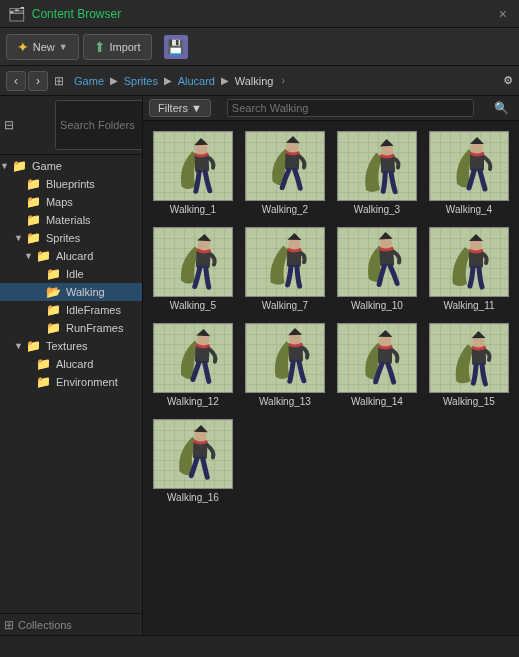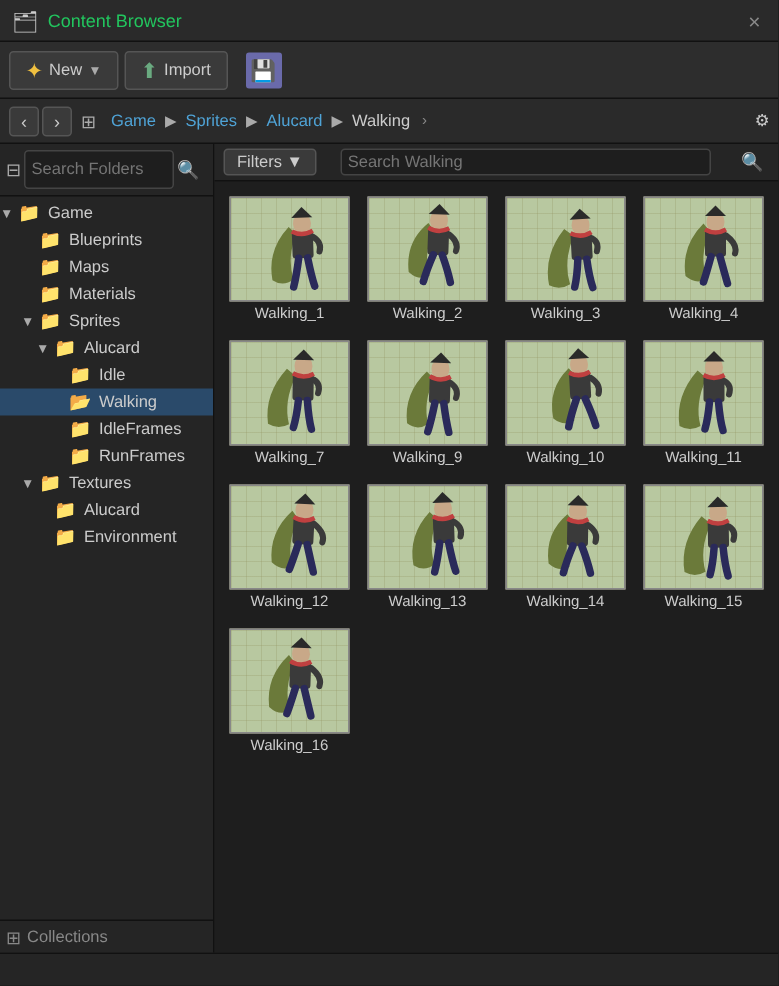--- a/index.html
+++ b/index.html
@@ -128,23 +128,24 @@
       align-items: center;
       gap: 2px;
       border-bottom: 1px solid #111;
     }
     #search-folders input {
       background: #1e1e1e;
       border: 1px solid #444;
       border-radius: 3px;
       color: #ccc;
       font-size: 11px;
-      padding: 6px 4px;
+      padding: 18px 4px;
       width: 100px;
       outline: none;
+      margin-left: 39px;
     }
     #search-folders .search-icon {
       color: #888;
       font-size: 12px;
     }
     #folder-tree {
       flex: 1;
       overflow-y: auto;
       padding: 2px 0;
     }
@@ -488,176 +489,176 @@
                 <path d="M22,18 Q29,22 36,18" stroke="#c04040" stroke-width="3" fill="none"></path>
               </g>
             </svg>
           </div>
           <div class="asset-label">Walking_4</div>
         </div>
         <div class="asset-item">
           <div class="asset-thumb">
             <div class="sprite-bg"></div>
             <svg width="60" height="65" viewBox="0 0 60 65" style="position: absolute; z-index: 1;">
+              <g transform="translate(11, 2) rotate(3, 30, 32)">
+                <path d="M20,15 Q5,30 8,50 Q15,55 22,50 Q18,35 25,20 Z" fill="#6b7a3a"></path>
+                <rect x="22" y="18" width="14" height="18" rx="2" fill="#3a3a3a"></rect>
+                <ellipse cx="29" cy="13" rx="6" ry="7" fill="#c8a888"></ellipse>
+                <path d="M22,9 L29,2 L36,9 Z" fill="#2a2a2a"></path>
+                <path d="M36,22 Q42,26 40,32" stroke="#3a3a3a" stroke-width="4" fill="none" stroke-linecap="round"></path>
+                <path d="M26,36 Q24,48 22,55" stroke="#2a2a5a" stroke-width="5" fill="none" stroke-linecap="round"></path>
+                <path d="M32,36 Q34,48 36,55" stroke="#2a2a5a" stroke-width="5" fill="none" stroke-linecap="round"></path>
+                <path d="M22,18 Q29,22 36,18" stroke="#c04040" stroke-width="3" fill="none"></path>
+              </g>
+            </svg>
+          </div>
+          <div class="asset-label">Walking_5</div>
+        </div>
+        <div class="asset-item">
+          <div class="asset-thumb">
+            <div class="sprite-bg"></div>
+            <svg width="60" height="65" viewBox="0 0 60 65" style="position: absolute; z-index: 1;">
               <g transform="translate(10, 1) rotate(1, 30, 32)">
                 <path d="M18,15 Q3,32 6,52 Q13,56 20,52 Q16,37 24,20 Z" fill="#6b7a3a"></path>
                 <rect x="22" y="18" width="14" height="18" rx="2" fill="#3a3a3a"></rect>
                 <ellipse cx="29" cy="13" rx="6" ry="7" fill="#c8a888"></ellipse>
                 <path d="M22,9 L29,2 L36,9 Z" fill="#2a2a2a"></path>
                 <path d="M36,22 Q41,25 39,31" stroke="#3a3a3a" stroke-width="4" fill="none" stroke-linecap="round"></path>
                 <path d="M26,36 Q25,47 23,54" stroke="#2a2a5a" stroke-width="5" fill="none" stroke-linecap="round"></path>
                 <path d="M32,36 Q33,48 35,55" stroke="#2a2a5a" stroke-width="5" fill="none" stroke-linecap="round"></path>
                 <path d="M22,18 Q29,22 36,18" stroke="#c04040" stroke-width="3" fill="none"></path>
               </g>
             </svg>
           </div>
           <div class="asset-label">Walking_7</div>
         </div>
         <div class="asset-item">
           <div class="asset-thumb">
             <div class="sprite-bg"></div>
             <svg width="60" height="65" viewBox="0 0 60 65" style="position: absolute; z-index: 1;">
-              <g transform="translate(9, 3) rotate(2, 30, 32)">
+              <g transform="translate(11, 0) rotate(-3, 30, 32)">
+                <path d="M22,15 Q7,28 10,48 Q17,54 24,50 Q19,35 26,20 Z" fill="#6b7a3a"></path>
+                <rect x="22" y="18" width="14" height="18" rx="2" fill="#3a3a3a"></rect>
+                <ellipse cx="29" cy="13" rx="6" ry="7" fill="#c8a888"></ellipse>
+                <path d="M22,9 L29,2 L36,9 Z" fill="#2a2a2a"></path>
+                <path d="M36,22 Q43,27 41,33" stroke="#3a3a3a" stroke-width="4" fill="none" stroke-linecap="round"></path>
+                <path d="M26,36 Q22,46 20,54" stroke="#2a2a5a" stroke-width="5" fill="none" stroke-linecap="round"></path>
+                <path d="M32,36 Q36,46 38,54" stroke="#2a2a5a" stroke-width="5" fill="none" stroke-linecap="round"></path>
+                <path d="M22,18 Q29,22 36,18" stroke="#c04040" stroke-width="3" fill="none"></path>
+              </g>
+            </svg>
+          </div>
+          <div class="asset-label">Walking_10</div>
+        </div>
+        <div class="asset-item">
+          <div class="asset-thumb">
+            <div class="sprite-bg"></div>
+            <svg width="60" height="65" viewBox="0 0 60 65" style="position: absolute; z-index: 1;">
+              <g transform="translate(8, 2) rotate(0, 30, 32)">
+                <path d="M18,15 Q3,32 6,52 Q13,56 20,52 Q16,37 24,20 Z" fill="#6b7a3a"></path>
+                <rect x="22" y="18" width="14" height="18" rx="2" fill="#3a3a3a"></rect>
+                <ellipse cx="29" cy="13" rx="6" ry="7" fill="#c8a888"></ellipse>
+                <path d="M22,9 L29,2 L36,9 Z" fill="#2a2a2a"></path>
+                <path d="M36,22 Q41,25 39,31" stroke="#3a3a3a" stroke-width="4" fill="none" stroke-linecap="round"></path>
+                <path d="M26,36 Q25,47 23,54" stroke="#2a2a5a" stroke-width="5" fill="none" stroke-linecap="round"></path>
+                <path d="M32,36 Q33,48 35,55" stroke="#2a2a5a" stroke-width="5" fill="none" stroke-linecap="round"></path>
+                <path d="M22,18 Q29,22 36,18" stroke="#c04040" stroke-width="3" fill="none"></path>
+              </g>
+            </svg>
+          </div>
+          <div class="asset-label">Walking_11</div>
+        </div>
+        <div class="asset-item">
+          <div class="asset-thumb">
+            <div class="sprite-bg"></div>
+            <svg width="60" height="65" viewBox="0 0 60 65" style="position: absolute; z-index: 1;">
+              <g transform="translate(10, 1) rotate(3, 30, 32)">
+                <path d="M21,14 Q6,29 9,49 Q16,55 23,51 Q18,36 25,19 Z" fill="#6b7a3a"></path>
+                <rect x="22" y="18" width="14" height="18" rx="2" fill="#3a3a3a"></rect>
+                <ellipse cx="29" cy="13" rx="6" ry="7" fill="#c8a888"></ellipse>
+                <path d="M22,9 L29,2 L36,9 Z" fill="#2a2a2a"></path>
+                <path d="M36,22 Q44,28 42,34" stroke="#3a3a3a" stroke-width="4" fill="none" stroke-linecap="round"></path>
+                <path d="M26,36 Q23,47 21,53" stroke="#2a2a5a" stroke-width="5" fill="none" stroke-linecap="round"></path>
+                <path d="M32,36 Q35,47 37,54" stroke="#2a2a5a" stroke-width="5" fill="none" stroke-linecap="round"></path>
+                <path d="M22,18 Q29,22 36,18" stroke="#c04040" stroke-width="3" fill="none"></path>
+              </g>
+            </svg>
+          </div>
+          <div class="asset-label">Walking_12</div>
+        </div>
+        <div class="asset-item">
+          <div class="asset-thumb">
+            <div class="sprite-bg"></div>
+            <svg width="60" height="65" viewBox="0 0 60 65" style="position: absolute; z-index: 1;">
+              <g transform="translate(12, 0) rotate(-2, 30, 32)">
                 <path d="M20,15 Q5,30 8,50 Q15,55 22,50 Q18,35 25,20 Z" fill="#6b7a3a"></path>
                 <rect x="22" y="18" width="14" height="18" rx="2" fill="#3a3a3a"></rect>
                 <ellipse cx="29" cy="13" rx="6" ry="7" fill="#c8a888"></ellipse>
                 <path d="M22,9 L29,2 L36,9 Z" fill="#2a2a2a"></path>
                 <path d="M36,22 Q42,26 40,32" stroke="#3a3a3a" stroke-width="4" fill="none" stroke-linecap="round"></path>
                 <path d="M26,36 Q24,48 22,55" stroke="#2a2a5a" stroke-width="5" fill="none" stroke-linecap="round"></path>
                 <path d="M32,36 Q34,48 36,55" stroke="#2a2a5a" stroke-width="5" fill="none" stroke-linecap="round"></path>
                 <path d="M22,18 Q29,22 36,18" stroke="#c04040" stroke-width="3" fill="none"></path>
               </g>
             </svg>
           </div>
-          <div class="asset-label">Walking_9</div>
-        </div>
-        <div class="asset-item">
-          <div class="asset-thumb">
-            <div class="sprite-bg"></div>
-            <svg width="60" height="65" viewBox="0 0 60 65" style="position: absolute; z-index: 1;">
-              <g transform="translate(11, 0) rotate(-3, 30, 32)">
+          <div class="asset-label">Walking_13</div>
+        </div>
+        <div class="asset-item">
+          <div class="asset-thumb">
+            <div class="sprite-bg"></div>
+            <svg width="60" height="65" viewBox="0 0 60 65" style="position: absolute; z-index: 1;">
+              <g transform="translate(9, 2) rotate(1, 30, 32)">
                 <path d="M22,15 Q7,28 10,48 Q17,54 24,50 Q19,35 26,20 Z" fill="#6b7a3a"></path>
                 <rect x="22" y="18" width="14" height="18" rx="2" fill="#3a3a3a"></rect>
                 <ellipse cx="29" cy="13" rx="6" ry="7" fill="#c8a888"></ellipse>
                 <path d="M22,9 L29,2 L36,9 Z" fill="#2a2a2a"></path>
                 <path d="M36,22 Q43,27 41,33" stroke="#3a3a3a" stroke-width="4" fill="none" stroke-linecap="round"></path>
                 <path d="M26,36 Q22,46 20,54" stroke="#2a2a5a" stroke-width="5" fill="none" stroke-linecap="round"></path>
                 <path d="M32,36 Q36,46 38,54" stroke="#2a2a5a" stroke-width="5" fill="none" stroke-linecap="round"></path>
                 <path d="M22,18 Q29,22 36,18" stroke="#c04040" stroke-width="3" fill="none"></path>
               </g>
             </svg>
           </div>
-          <div class="asset-label">Walking_10</div>
-        </div>
-        <div class="asset-item">
-          <div class="asset-thumb">
-            <div class="sprite-bg"></div>
-            <svg width="60" height="65" viewBox="0 0 60 65" style="position: absolute; z-index: 1;">
-              <g transform="translate(8, 2) rotate(0, 30, 32)">
+          <div class="asset-label">Walking_14</div>
+        </div>
+        <div class="asset-item">
+          <div class="asset-thumb">
+            <div class="sprite-bg"></div>
+            <svg width="60" height="65" viewBox="0 0 60 65" style="position: absolute; z-index: 1;">
+              <g transform="translate(11, 3) rotate(-1, 30, 32)">
                 <path d="M18,15 Q3,32 6,52 Q13,56 20,52 Q16,37 24,20 Z" fill="#6b7a3a"></path>
                 <rect x="22" y="18" width="14" height="18" rx="2" fill="#3a3a3a"></rect>
                 <ellipse cx="29" cy="13" rx="6" ry="7" fill="#c8a888"></ellipse>
                 <path d="M22,9 L29,2 L36,9 Z" fill="#2a2a2a"></path>
                 <path d="M36,22 Q41,25 39,31" stroke="#3a3a3a" stroke-width="4" fill="none" stroke-linecap="round"></path>
                 <path d="M26,36 Q25,47 23,54" stroke="#2a2a5a" stroke-width="5" fill="none" stroke-linecap="round"></path>
                 <path d="M32,36 Q33,48 35,55" stroke="#2a2a5a" stroke-width="5" fill="none" stroke-linecap="round"></path>
                 <path d="M22,18 Q29,22 36,18" stroke="#c04040" stroke-width="3" fill="none"></path>
               </g>
             </svg>
           </div>
-          <div class="asset-label">Walking_11</div>
-        </div>
-        <div class="asset-item">
-          <div class="asset-thumb">
-            <div class="sprite-bg"></div>
-            <svg width="60" height="65" viewBox="0 0 60 65" style="position: absolute; z-index: 1;">
-              <g transform="translate(10, 1) rotate(3, 30, 32)">
+          <div class="asset-label">Walking_15</div>
+        </div>
+        <div class="asset-item">
+          <div class="asset-thumb">
+            <div class="sprite-bg"></div>
+            <svg width="60" height="65" viewBox="0 0 60 65" style="position: absolute; z-index: 1;">
+              <g transform="translate(8, 1) rotate(2, 30, 32)">
                 <path d="M21,14 Q6,29 9,49 Q16,55 23,51 Q18,36 25,19 Z" fill="#6b7a3a"></path>
                 <rect x="22" y="18" width="14" height="18" rx="2" fill="#3a3a3a"></rect>
                 <ellipse cx="29" cy="13" rx="6" ry="7" fill="#c8a888"></ellipse>
                 <path d="M22,9 L29,2 L36,9 Z" fill="#2a2a2a"></path>
                 <path d="M36,22 Q44,28 42,34" stroke="#3a3a3a" stroke-width="4" fill="none" stroke-linecap="round"></path>
                 <path d="M26,36 Q23,47 21,53" stroke="#2a2a5a" stroke-width="5" fill="none" stroke-linecap="round"></path>
                 <path d="M32,36 Q35,47 37,54" stroke="#2a2a5a" stroke-width="5" fill="none" stroke-linecap="round"></path>
                 <path d="M22,18 Q29,22 36,18" stroke="#c04040" stroke-width="3" fill="none"></path>
               </g>
             </svg>
           </div>
-          <div class="asset-label">Walking_12</div>
-        </div>
-        <div class="asset-item">
-          <div class="asset-thumb">
-            <div class="sprite-bg"></div>
-            <svg width="60" height="65" viewBox="0 0 60 65" style="position: absolute; z-index: 1;">
-              <g transform="translate(12, 0) rotate(-2, 30, 32)">
-                <path d="M20,15 Q5,30 8,50 Q15,55 22,50 Q18,35 25,20 Z" fill="#6b7a3a"></path>
-                <rect x="22" y="18" width="14" height="18" rx="2" fill="#3a3a3a"></rect>
-                <ellipse cx="29" cy="13" rx="6" ry="7" fill="#c8a888"></ellipse>
-                <path d="M22,9 L29,2 L36,9 Z" fill="#2a2a2a"></path>
-                <path d="M36,22 Q42,26 40,32" stroke="#3a3a3a" stroke-width="4" fill="none" stroke-linecap="round"></path>
-                <path d="M26,36 Q24,48 22,55" stroke="#2a2a5a" stroke-width="5" fill="none" stroke-linecap="round"></path>
-                <path d="M32,36 Q34,48 36,55" stroke="#2a2a5a" stroke-width="5" fill="none" stroke-linecap="round"></path>
-                <path d="M22,18 Q29,22 36,18" stroke="#c04040" stroke-width="3" fill="none"></path>
-              </g>
-            </svg>
-          </div>
-          <div class="asset-label">Walking_13</div>
-        </div>
-        <div class="asset-item">
-          <div class="asset-thumb">
-            <div class="sprite-bg"></div>
-            <svg width="60" height="65" viewBox="0 0 60 65" style="position: absolute; z-index: 1;">
-              <g transform="translate(9, 2) rotate(1, 30, 32)">
-                <path d="M22,15 Q7,28 10,48 Q17,54 24,50 Q19,35 26,20 Z" fill="#6b7a3a"></path>
-                <rect x="22" y="18" width="14" height="18" rx="2" fill="#3a3a3a"></rect>
-                <ellipse cx="29" cy="13" rx="6" ry="7" fill="#c8a888"></ellipse>
-                <path d="M22,9 L29,2 L36,9 Z" fill="#2a2a2a"></path>
-                <path d="M36,22 Q43,27 41,33" stroke="#3a3a3a" stroke-width="4" fill="none" stroke-linecap="round"></path>
-                <path d="M26,36 Q22,46 20,54" stroke="#2a2a5a" stroke-width="5" fill="none" stroke-linecap="round"></path>
-                <path d="M32,36 Q36,46 38,54" stroke="#2a2a5a" stroke-width="5" fill="none" stroke-linecap="round"></path>
-                <path d="M22,18 Q29,22 36,18" stroke="#c04040" stroke-width="3" fill="none"></path>
-              </g>
-            </svg>
-          </div>
-          <div class="asset-label">Walking_14</div>
-        </div>
-        <div class="asset-item">
-          <div class="asset-thumb">
-            <div class="sprite-bg"></div>
-            <svg width="60" height="65" viewBox="0 0 60 65" style="position: absolute; z-index: 1;">
-              <g transform="translate(11, 3) rotate(-1, 30, 32)">
-                <path d="M18,15 Q3,32 6,52 Q13,56 20,52 Q16,37 24,20 Z" fill="#6b7a3a"></path>
-                <rect x="22" y="18" width="14" height="18" rx="2" fill="#3a3a3a"></rect>
-                <ellipse cx="29" cy="13" rx="6" ry="7" fill="#c8a888"></ellipse>
-                <path d="M22,9 L29,2 L36,9 Z" fill="#2a2a2a"></path>
-                <path d="M36,22 Q41,25 39,31" stroke="#3a3a3a" stroke-width="4" fill="none" stroke-linecap="round"></path>
-                <path d="M26,36 Q25,47 23,54" stroke="#2a2a5a" stroke-width="5" fill="none" stroke-linecap="round"></path>
-                <path d="M32,36 Q33,48 35,55" stroke="#2a2a5a" stroke-width="5" fill="none" stroke-linecap="round"></path>
-                <path d="M22,18 Q29,22 36,18" stroke="#c04040" stroke-width="3" fill="none"></path>
-              </g>
-            </svg>
-          </div>
-          <div class="asset-label">Walking_15</div>
-        </div>
-        <div class="asset-item">
-          <div class="asset-thumb">
-            <div class="sprite-bg"></div>
-            <svg width="60" height="65" viewBox="0 0 60 65" style="position: absolute; z-index: 1;">
-              <g transform="translate(8, 1) rotate(2, 30, 32)">
-                <path d="M21,14 Q6,29 9,49 Q16,55 23,51 Q18,36 25,19 Z" fill="#6b7a3a"></path>
-                <rect x="22" y="18" width="14" height="18" rx="2" fill="#3a3a3a"></rect>
-                <ellipse cx="29" cy="13" rx="6" ry="7" fill="#c8a888"></ellipse>
-                <path d="M22,9 L29,2 L36,9 Z" fill="#2a2a2a"></path>
-                <path d="M36,22 Q44,28 42,34" stroke="#3a3a3a" stroke-width="4" fill="none" stroke-linecap="round"></path>
-                <path d="M26,36 Q23,47 21,53" stroke="#2a2a5a" stroke-width="5" fill="none" stroke-linecap="round"></path>
-                <path d="M32,36 Q35,47 37,54" stroke="#2a2a5a" stroke-width="5" fill="none" stroke-linecap="round"></path>
-                <path d="M22,18 Q29,22 36,18" stroke="#c04040" stroke-width="3" fill="none"></path>
-              </g>
-            </svg>
-          </div>
           <div class="asset-label">Walking_16</div>
         </div>
       </div>
   </div>
 
 </div>
 
 <div id="status-bar">
   <span></span>
 </div>

